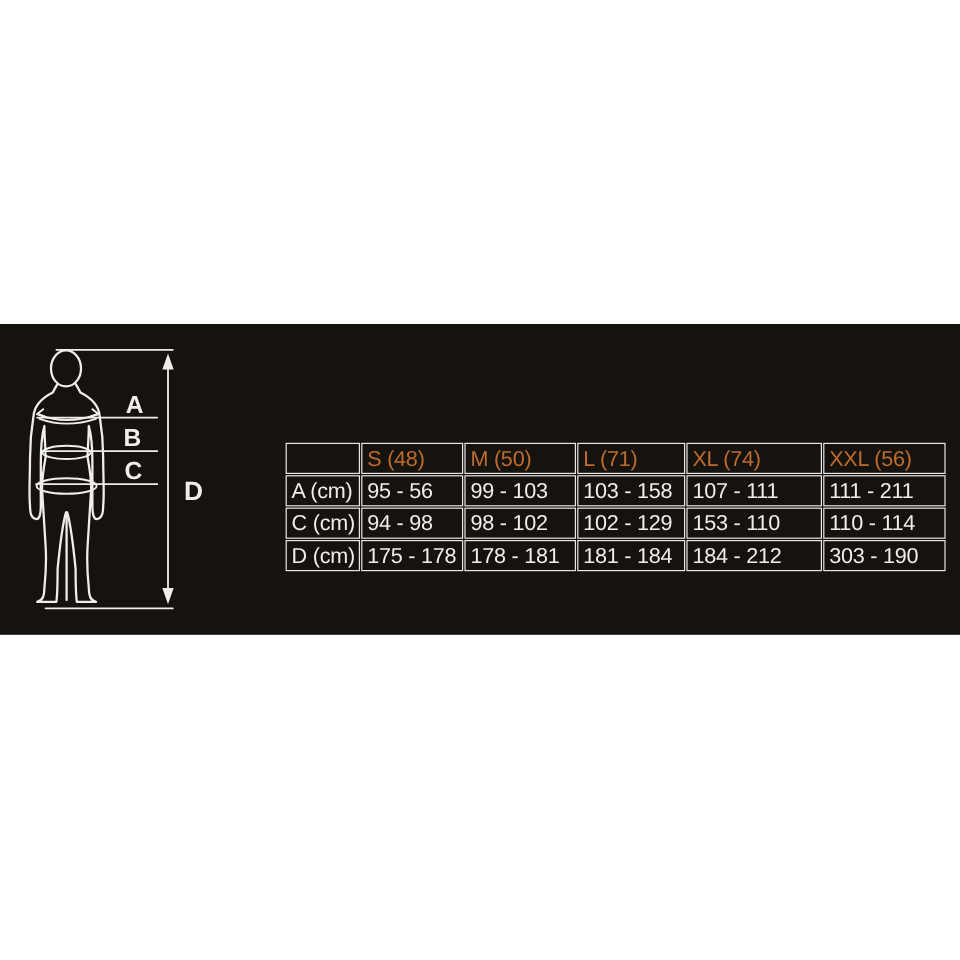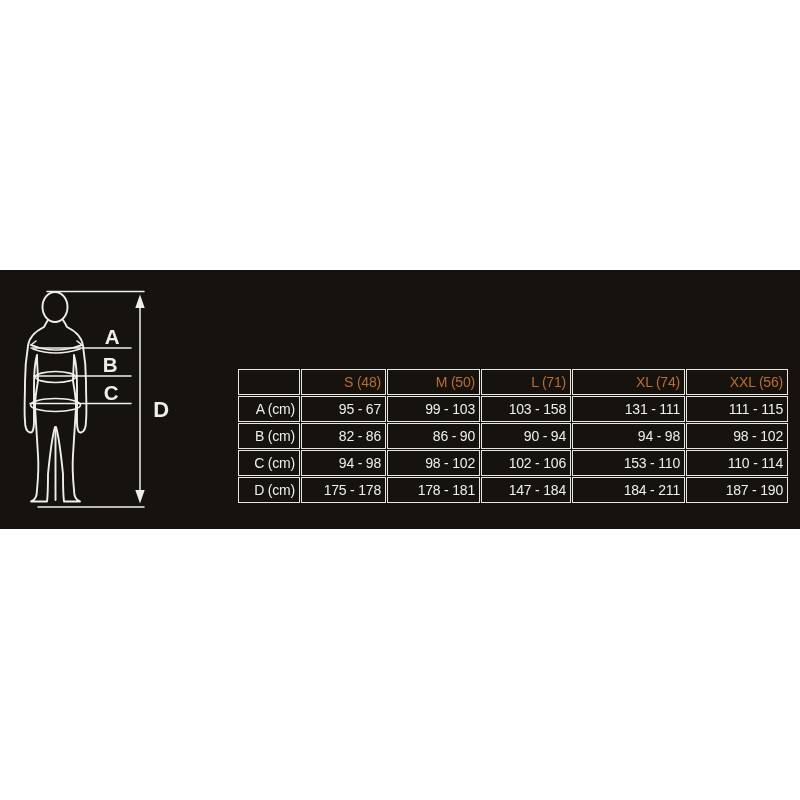--- a/index.html
+++ b/index.html
@@ -16,22 +16,22 @@
   table.size-chart{
     position:absolute;left:237px;top:98px;
     border-collapse:separate;border-spacing:1px;table-layout:fixed;
     width:545px;
   }
   table.size-chart th, table.size-chart td{
     box-sizing:border-box;
     border:1.5px solid #e9e7e2;
     height:26px;
     padding:0 4px;
-    text-align:right;vertical-align:middle;
-    font-size:14px;font-weight:400;letter-spacing:-0.2px;
+    text-align:left;vertical-align:middle;
+    font-size:18px;font-weight:400;letter-spacing:-0.2px;
     color:#efeeea;white-space:nowrap;
     background:transparent;
   }
   table.size-chart th{
     color:#bd6c2e;font-weight:400;
   }
   .c0{width:62px;} .c1{width:85px;} .c2{width:93px;} .c3{width:90px;} .c4{width:113px;} .c5{width:102px;}
 </style>
 </head>
 <body>
@@ -122,47 +122,39 @@
         <tr>
           <th></th>
           <th>S (48)</th>
           <th>M (50)</th>
           <th>L (71)</th>
           <th>XL (74)</th>
           <th>XXL (56)</th>
         </tr>
         <tr>
           <td>A (cm)</td>
-          <td>95 - 67</td>
+          <td>95 - 56</td>
           <td>99 - 103</td>
           <td>103 - 158</td>
-          <td>131 - 111</td>
-          <td>111 - 115</td>
-        </tr>
-        <tr>
-          <td>B (cm)</td>
-          <td>82 - 86</td>
-          <td>86 - 90</td>
-          <td>90 - 94</td>
-          <td>94 - 98</td>
-          <td>98 - 102</td>
+          <td>107 - 111</td>
+          <td>111 - 211</td>
         </tr>
         <tr>
           <td>C (cm)</td>
           <td>94 - 98</td>
           <td>98 - 102</td>
-          <td>102 - 106</td>
+          <td>102 - 129</td>
           <td>153 - 110</td>
           <td>110 - 114</td>
         </tr>
         <tr>
           <td>D (cm)</td>
           <td>175 - 178</td>
           <td>178 - 181</td>
-          <td>147 - 184</td>
-          <td>184 - 211</td>
-          <td>187 - 190</td>
+          <td>181 - 184</td>
+          <td>184 - 212</td>
+          <td>303 - 190</td>
         </tr>
       </tbody>
     </table>
 
   </div>
 </div>
 
 </body></html>

